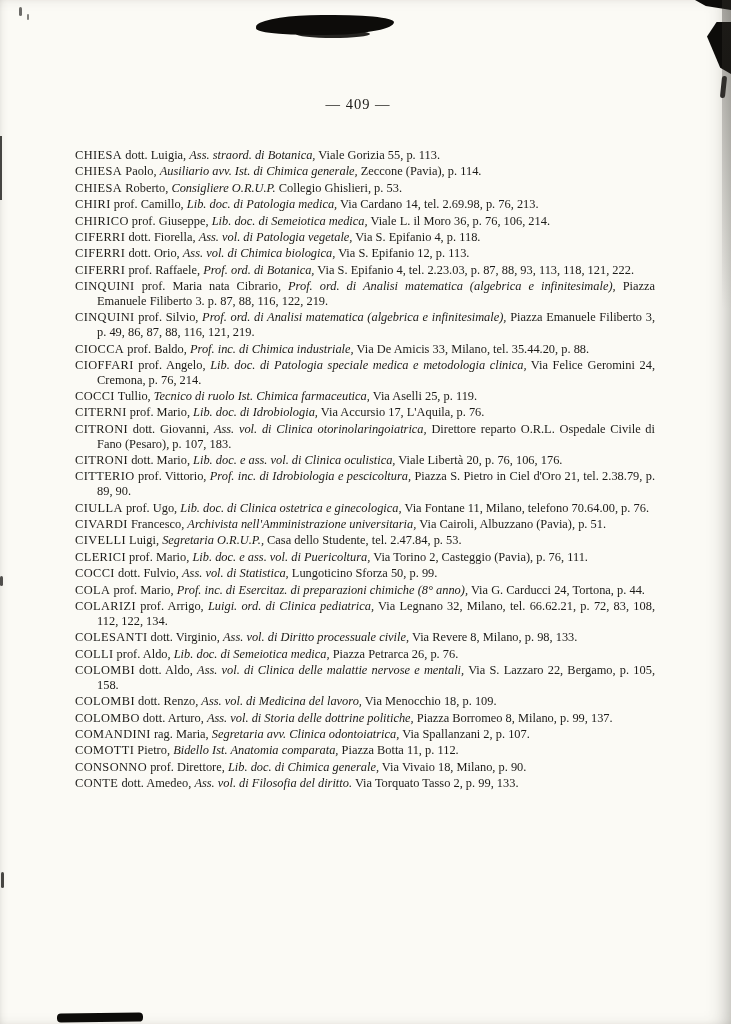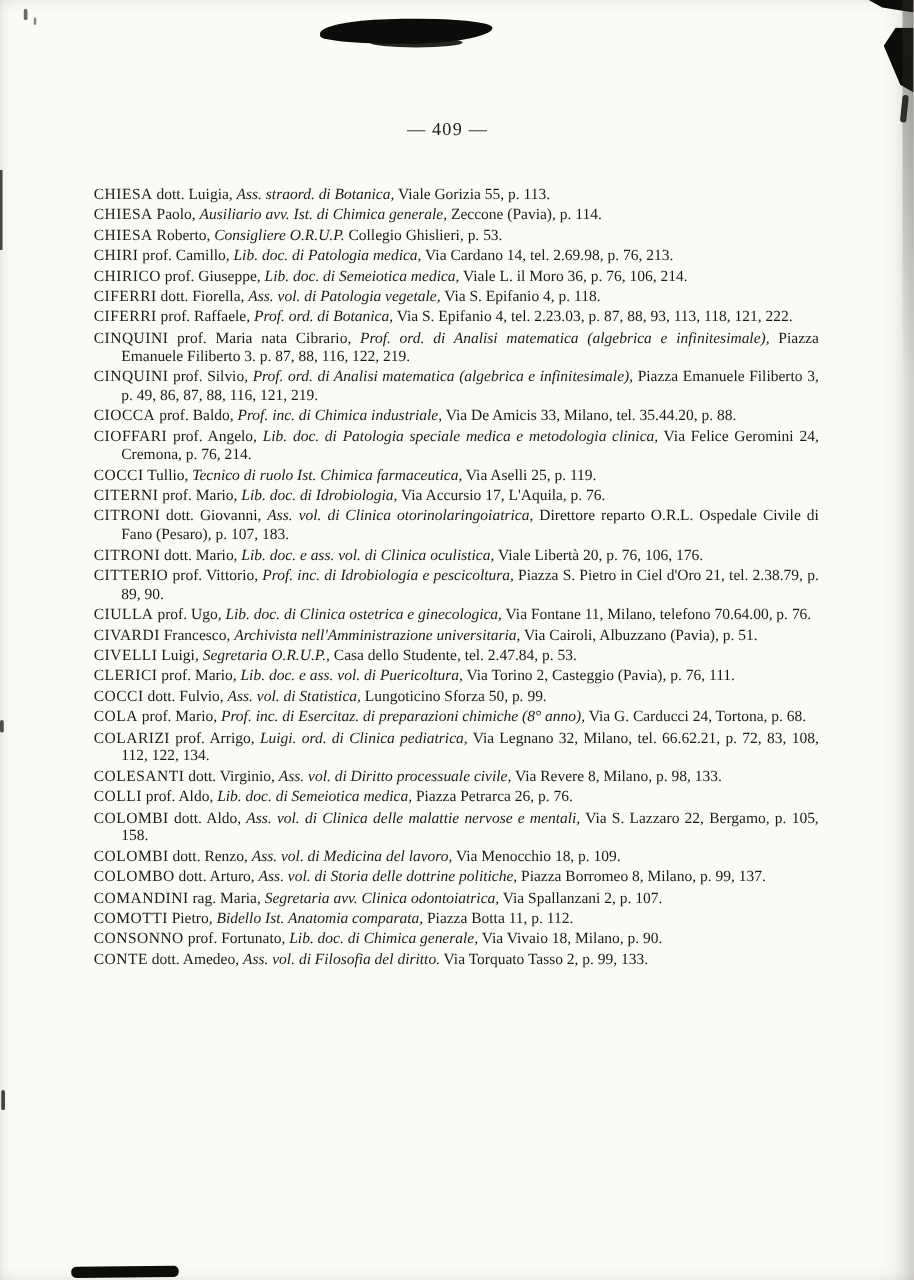--- a/index.html
+++ b/index.html
@@ -49,45 +49,46 @@
 
 <div class="scan-page">
   <div class="page-header">— 409 —</div>
   <div class="entries" id="entries">
       <p class="entry"><span class="seg-c">CHIESA</span><span class="seg-n"> dott. Luigia, </span><span class="seg-i">Ass. straord. di Botanica,</span><span class="seg-n"> Viale Gorizia 55, p. </span><span class="seg-b">113.</span></p>
       <p class="entry"><span class="seg-c">CHIESA</span><span class="seg-n"> Paolo, </span><span class="seg-i">Ausiliario avv. Ist. di Chimica generale,</span><span class="seg-n"> Zeccone (Pavia), p. </span><span class="seg-b">114.</span></p>
       <p class="entry"><span class="seg-c">CHIESA</span><span class="seg-n"> Roberto, </span><span class="seg-i">Consigliere O.R.U.P.</span><span class="seg-n"> Collegio Ghislieri, p. </span><span class="seg-b">53.</span></p>
       <p class="entry"><span class="seg-c">CHIRI</span><span class="seg-n"> prof. Camillo, </span><span class="seg-i">Lib. doc. di Patologia medica,</span><span class="seg-n"> Via Cardano 14, tel. 2.69.98, p. </span><span class="seg-b">76, 213.</span></p>
       <p class="entry"><span class="seg-c">CHIRICO</span><span class="seg-n"> prof. Giuseppe, </span><span class="seg-i">Lib. doc. di Semeiotica medica,</span><span class="seg-n"> Viale L. il Moro 36, p. </span><span class="seg-b">76, 106, 214.</span></p>
       <p class="entry"><span class="seg-c">CIFERRI</span><span class="seg-n"> dott. Fiorella, </span><span class="seg-i">Ass. vol. di Patologia vegetale,</span><span class="seg-n"> Via S. Epifanio 4, p. </span><span class="seg-b">118.</span></p>
+      <p class="entry"><span class="seg-c">CIFERRI</span><span class="seg-n"> dott. Orio, </span><span class="seg-i">Ass. vol. di Chimica biologica,</span><span class="seg-n"> Via S. Epifanio 12, p. </span><span class="seg-b">113.</span></p>
       <p class="entry"><span class="seg-c">CIFERRI</span><span class="seg-n"> prof. Raffaele, </span><span class="seg-i">Prof. ord. di Botanica,</span><span class="seg-n"> Via S. Epifanio 4, tel. 2.23.03, p. </span><span class="seg-b">87, 88, 93, 113, 118, 121, 222.</span></p>
       <p class="entry"><span class="seg-c">CINQUINI</span><span class="seg-n"> prof. Maria nata Cibrario, </span><span class="seg-i">Prof. ord. di Analisi matematica (algebrica e infinitesimale),</span><span class="seg-n"> Piazza Emanuele Filiberto 3. p. </span><span class="seg-b">87, 88, 116, 122, 219.</span></p>
       <p class="entry"><span class="seg-c">CINQUINI</span><span class="seg-n"> prof. Silvio, </span><span class="seg-i">Prof. ord. di Analisi matematica (algebrica e infinitesimale),</span><span class="seg-n"> Piazza Emanuele Filiberto 3, p. </span><span class="seg-b">49, 86, 87, 88, 116, 121, 219.</span></p>
       <p class="entry"><span class="seg-c">CIOCCA</span><span class="seg-n"> prof. Baldo, </span><span class="seg-i">Prof. inc. di Chimica industriale,</span><span class="seg-n"> Via De Amicis 33, Milano, tel. 35.44.20, p. </span><span class="seg-b">88.</span></p>
       <p class="entry"><span class="seg-c">CIOFFARI</span><span class="seg-n"> prof. Angelo, </span><span class="seg-i">Lib. doc. di Patologia speciale medica e metodologia clinica,</span><span class="seg-n"> Via Felice Geromini 24, Cremona, p. </span><span class="seg-b">76, 214.</span></p>
       <p class="entry"><span class="seg-c">COCCI</span><span class="seg-n"> Tullio, </span><span class="seg-i">Tecnico di ruolo Ist. Chimica farmaceutica,</span><span class="seg-n"> Via Aselli 25, p. </span><span class="seg-b">119.</span></p>
       <p class="entry"><span class="seg-c">CITERNI</span><span class="seg-n"> prof. Mario, </span><span class="seg-i">Lib. doc. di Idrobiologia,</span><span class="seg-n"> Via Accursio 17, L'Aquila, p. </span><span class="seg-b">76.</span></p>
       <p class="entry"><span class="seg-c">CITRONI</span><span class="seg-n"> dott. Giovanni, </span><span class="seg-i">Ass. vol. di Clinica otorinolaringoiatrica,</span><span class="seg-n"> Direttore reparto O.R.L. Ospedale Civile di Fano (Pesaro), p. </span><span class="seg-b">107, 183.</span></p>
       <p class="entry"><span class="seg-c">CITRONI</span><span class="seg-n"> dott. Mario, </span><span class="seg-i">Lib. doc. e ass. vol. di Clinica oculistica,</span><span class="seg-n"> Viale Libertà 20, p. </span><span class="seg-b">76, 106, 176.</span></p>
       <p class="entry"><span class="seg-c">CITTERIO</span><span class="seg-n"> prof. Vittorio, </span><span class="seg-i">Prof. inc. di Idrobiologia e pescicoltura,</span><span class="seg-n"> Piazza S. Pietro in Ciel d'Oro 21, tel. 2.38.79, p. </span><span class="seg-b">89, 90.</span></p>
       <p class="entry"><span class="seg-c">CIULLA</span><span class="seg-n"> prof. Ugo, </span><span class="seg-i">Lib. doc. di Clinica ostetrica e ginecologica,</span><span class="seg-n"> Via Fontane 11, Milano, telefono 70.64.00, p. </span><span class="seg-b">76.</span></p>
       <p class="entry"><span class="seg-c">CIVARDI</span><span class="seg-n"> Francesco, </span><span class="seg-i">Archivista nell'Amministrazione universitaria,</span><span class="seg-n"> Via Cairoli, Albuzzano (Pavia), p. </span><span class="seg-b">51.</span></p>
       <p class="entry"><span class="seg-c">CIVELLI</span><span class="seg-n"> Luigi, </span><span class="seg-i">Segretaria O.R.U.P.,</span><span class="seg-n"> Casa dello Studente, tel. 2.47.84, p. </span><span class="seg-b">53.</span></p>
       <p class="entry"><span class="seg-c">CLERICI</span><span class="seg-n"> prof. Mario, </span><span class="seg-i">Lib. doc. e ass. vol. di Puericoltura,</span><span class="seg-n"> Via Torino 2, Casteggio (Pavia), p. </span><span class="seg-b">76, 111.</span></p>
       <p class="entry"><span class="seg-c">COCCI</span><span class="seg-n"> dott. Fulvio, </span><span class="seg-i">Ass. vol. di Statistica,</span><span class="seg-n"> Lungoticino Sforza 50, p. </span><span class="seg-b">99.</span></p>
-      <p class="entry"><span class="seg-c">COLA</span><span class="seg-n"> prof. Mario, </span><span class="seg-i">Prof. inc. di Esercitaz. di preparazioni chimiche (8° anno),</span><span class="seg-n"> Via G. Carducci 24, Tortona, p. </span><span class="seg-b">68.</span></p>
+      <p class="entry"><span class="seg-c">COLA</span><span class="seg-n"> prof. Mario, </span><span class="seg-i">Prof. inc. di Esercitaz. di preparazioni chimiche (8° anno),</span><span class="seg-n"> Via G. Carducci 24, Tortona, p. </span><span class="seg-b">44.</span></p>
       <p class="entry"><span class="seg-c">COLARIZI</span><span class="seg-n"> prof. Arrigo, </span><span class="seg-i">Luigi. ord. di Clinica pediatrica,</span><span class="seg-n"> Via Legnano 32, Milano, tel. 66.62.21, p. </span><span class="seg-b">72, 83, 108, 112, 122, 134.</span></p>
       <p class="entry"><span class="seg-c">COLESANTI</span><span class="seg-n"> dott. Virginio, </span><span class="seg-i">Ass. vol. di Diritto processuale civile,</span><span class="seg-n"> Via Revere 8, Milano, p. </span><span class="seg-b">98, 133.</span></p>
       <p class="entry"><span class="seg-c">COLLI</span><span class="seg-n"> prof. Aldo, </span><span class="seg-i">Lib. doc. di Semeiotica medica,</span><span class="seg-n"> Piazza Petrarca 26, p. </span><span class="seg-b">76.</span></p>
       <p class="entry"><span class="seg-c">COLOMBI</span><span class="seg-n"> dott. Aldo, </span><span class="seg-i">Ass. vol. di Clinica delle malattie nervose e mentali,</span><span class="seg-n"> Via S. Lazzaro 22, Bergamo, p. </span><span class="seg-b">105, 158.</span></p>
       <p class="entry"><span class="seg-c">COLOMBI</span><span class="seg-n"> dott. Renzo, </span><span class="seg-i">Ass. vol. di Medicina del lavoro,</span><span class="seg-n"> Via Menocchio 18, p. </span><span class="seg-b">109.</span></p>
       <p class="entry"><span class="seg-c">COLOMBO</span><span class="seg-n"> dott. Arturo, </span><span class="seg-i">Ass. vol. di Storia delle dottrine politiche,</span><span class="seg-n"> Piazza Borromeo 8, Milano, p. </span><span class="seg-b">99, 137.</span></p>
       <p class="entry"><span class="seg-c">COMANDINI</span><span class="seg-n"> rag. Maria, </span><span class="seg-i">Segretaria avv. Clinica odontoiatrica,</span><span class="seg-n"> Via Spallanzani 2, p. </span><span class="seg-b">107.</span></p>
       <p class="entry"><span class="seg-c">COMOTTI</span><span class="seg-n"> Pietro, </span><span class="seg-i">Bidello Ist. Anatomia comparata,</span><span class="seg-n"> Piazza Botta 11, p. </span><span class="seg-b">112.</span></p>
-      <p class="entry"><span class="seg-c">CONSONNO</span><span class="seg-n"> prof. Fortunato, </span><span class="seg-i">Lib. doc. di Chimica generale,</span><span class="seg-n"> Via Vivaio 18, Milano, p. </span><span class="seg-b">90.</span></p>
+      <p class="entry"><span class="seg-c">CONSONNO</span><span class="seg-n"> prof. Direttore, </span><span class="seg-i">Lib. doc. di Chimica generale,</span><span class="seg-n"> Via Vivaio 18, Milano, p. </span><span class="seg-b">90.</span></p>
       <p class="entry"><span class="seg-c">CONTE</span><span class="seg-n"> dott. Amedeo, </span><span class="seg-i">Ass. vol. di Filosofia del diritto.</span><span class="seg-n"> Via Torquato Tasso 2, p. </span><span class="seg-b">99, 133.</span></p>
     </div>
 
   <div class="art art-top-smudge"></div>
   <div class="art art-top-smudge2"></div>
   <div class="art art-tr-edge"></div>
   <div class="art art-tr-blob"></div>
   <div class="art art-tr-streak"></div>
   <div class="art-right-band" style="position:absolute"></div>
   <div class="art art-left-line"></div>

